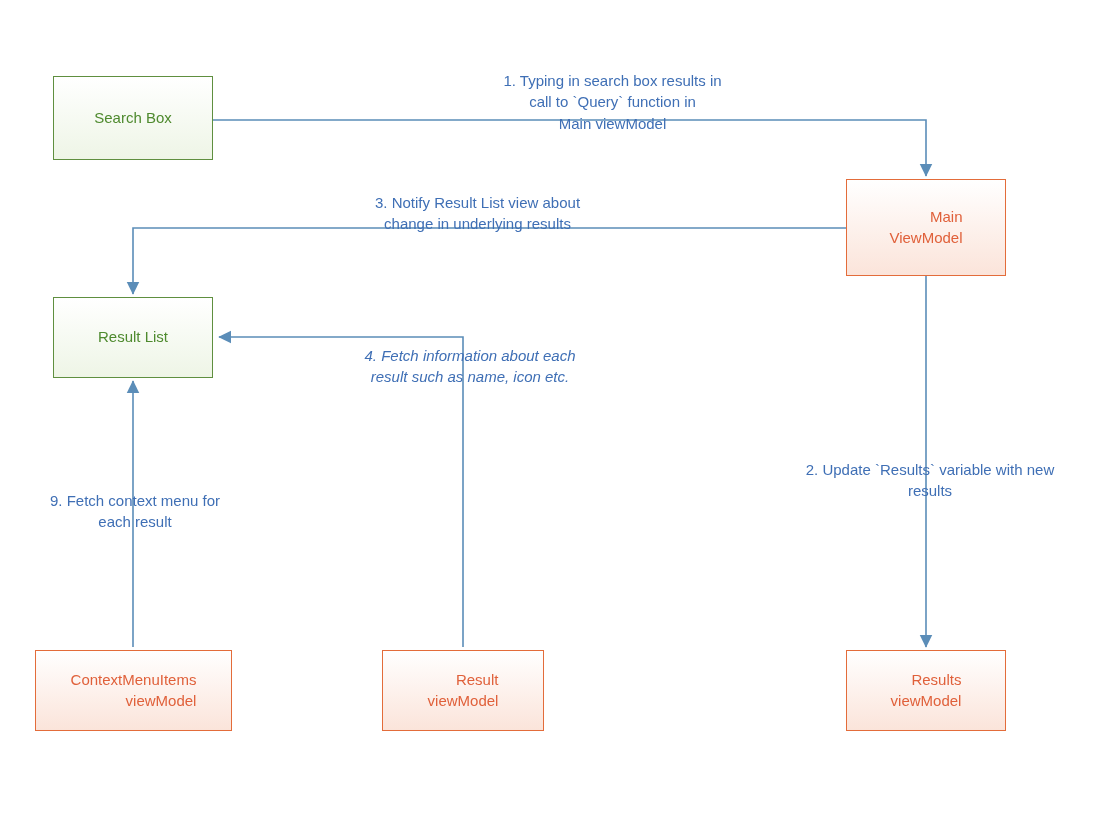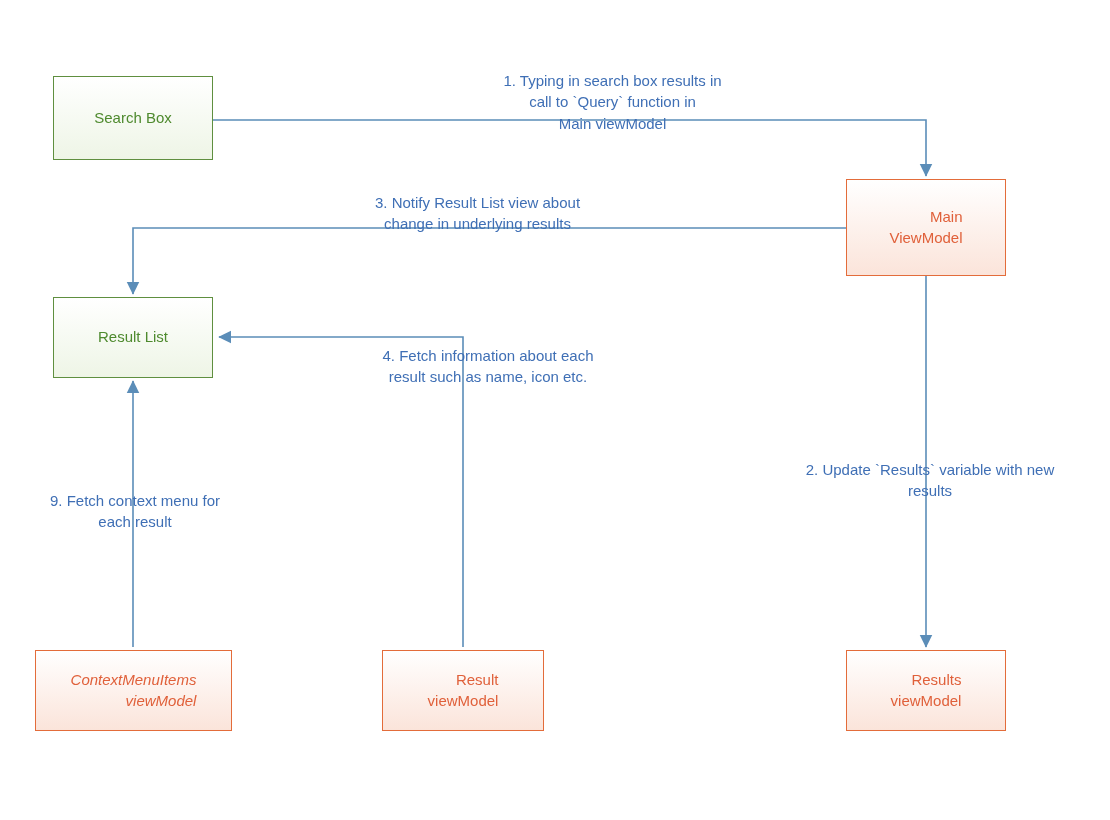--- a/index.html
+++ b/index.html
@@ -84,21 +84,21 @@
 
   <div class="node orange" style="left:846px; top:179px; width:160px; height:97px;">
     <span>Main
 ViewModel</span>
   </div>
 
   <div class="node green" style="left:53px; top:297px; width:160px; height:81px;">
     <span>Result List</span>
   </div>
 
-  <div class="node orange" style="left:35px; top:650px; width:197px; height:81px;font-style:italic;">
+  <div class="node orange" style="left:35px; top:650px; width:197px; height:81px;">
     <span>ContextMenuItems
 viewModel</span>
   </div>
 
   <div class="node orange" style="left:382px; top:650px; width:162px; height:81px;">
     <span>Result
 viewModel</span>
   </div>
 
   <div class="node orange" style="left:846px; top:650px; width:160px; height:81px;">
@@ -106,21 +106,21 @@
 viewModel</span>
   </div>
 
   <div class="label" style="left:440px; top:70px; width:345px;">1. Typing in search box results in
 call to `Query` function in
 Main viewModel</div>
 
   <div class="label" style="left:300px; top:192px; width:355px;">3. Notify Result List view about
 change in underlying results</div>
 
-  <div class="label" style="left:318px; top:345px; width:340px;">4. Fetch information about each
+  <div class="label" style="left:300px; top:345px; width:340px;font-style:italic;">4. Fetch information about each
 result such as name, icon etc.</div>
 
   <div class="label" style="left:760px; top:438px; width:340px;margin-top:21px;">2. Update `Results` variable with new
 results</div>
 
   <div class="label" style="left:10px; top:490px; width:250px;">9. Fetch context menu for
 each result</div>
 
 </div>
 

